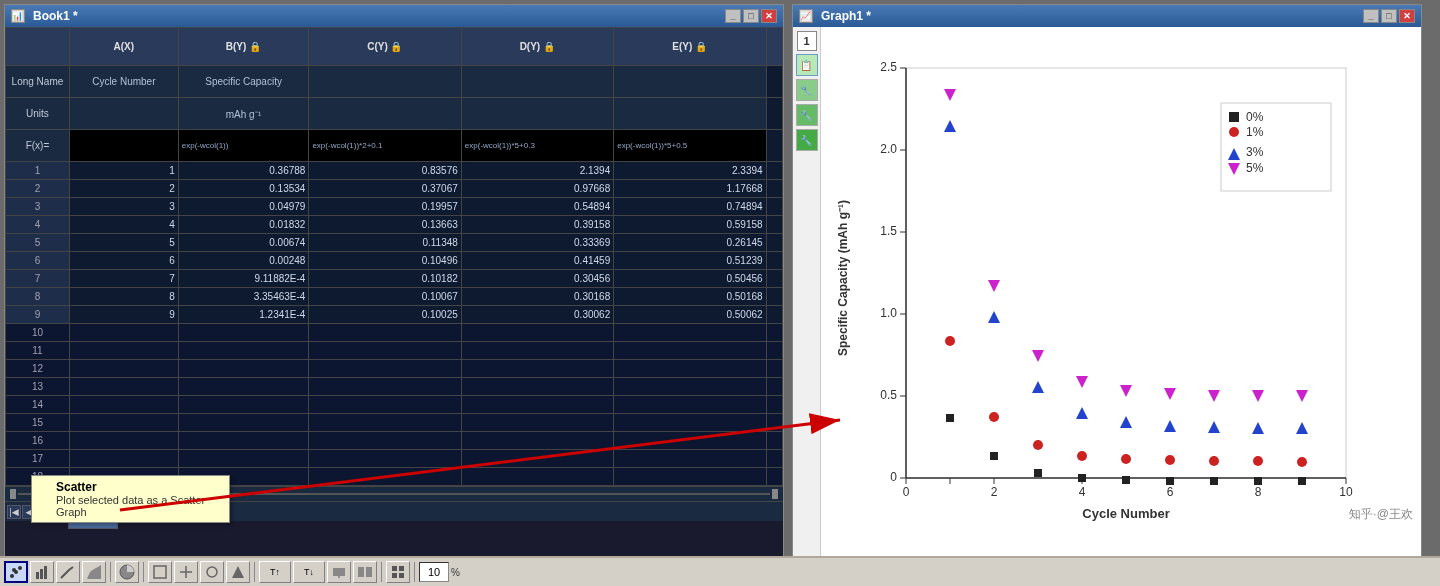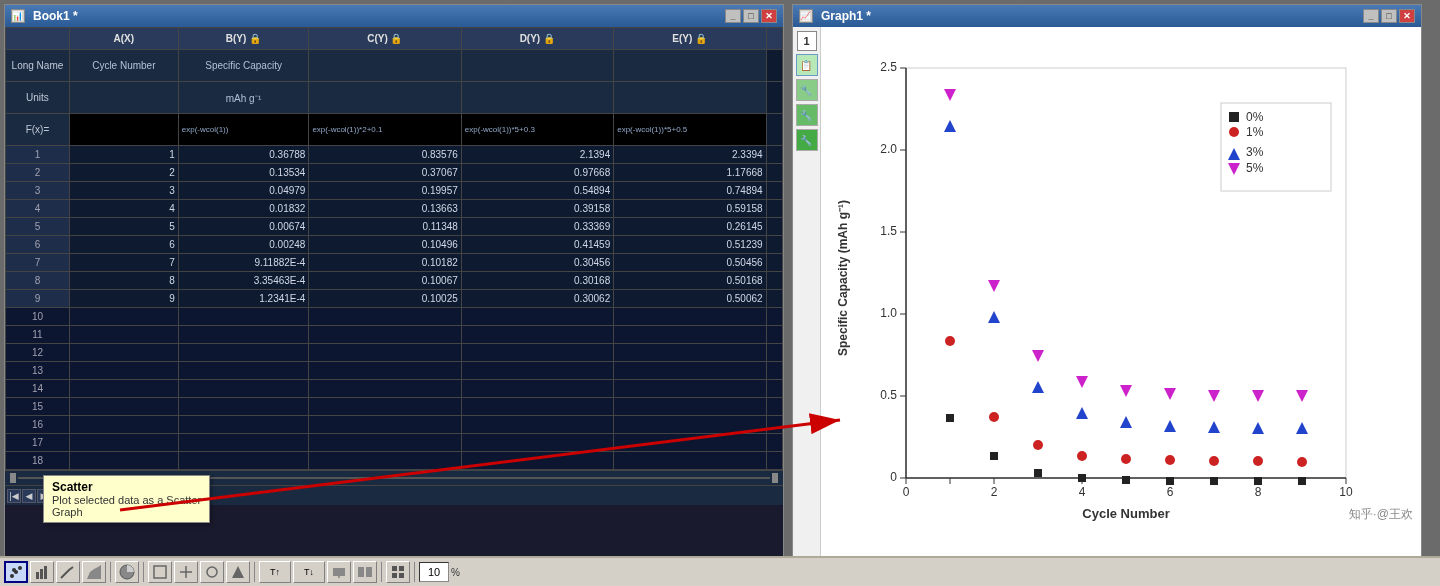--- a/index.html
+++ b/index.html
@@ -85,21 +85,21 @@
       overflow: hidden;
     }
 
     
     .col-header {
       background: #2a3a5a;
       color: #e0e0e0;
       text-align: center;
       font-weight: bold;
       border: 1px solid #555;
-      height: 22px;
+      height: 38px;
       margin-top: 32px;
     }
 
     .row-num {
       background: #1e2e4a;
       color: #a0a0b0;
       text-align: center;
       width: 30px;
       border: 1px solid #444;
     }
@@ -295,24 +295,24 @@
       width: 1px;
       height: 20px;
       background: #888;
       margin: 0 2px;
     }
 
     
     .scatter-tooltip {
       position: absolute;
       bottom: 36px;
-      left: 38px;
+      left: 26px;
       background: #ffffcc;
       border: 1px solid #888;
-      padding: 4px 8px;
+      padding: 4px 24px;
       font-size: 11px;
       z-index: 100;
       box-shadow: 2px 2px 4px rgba(0,0,0,0.3);
     }
 
     .tooltip-title {
       font-weight: bold;
       font-size: 12px;
     }
 

